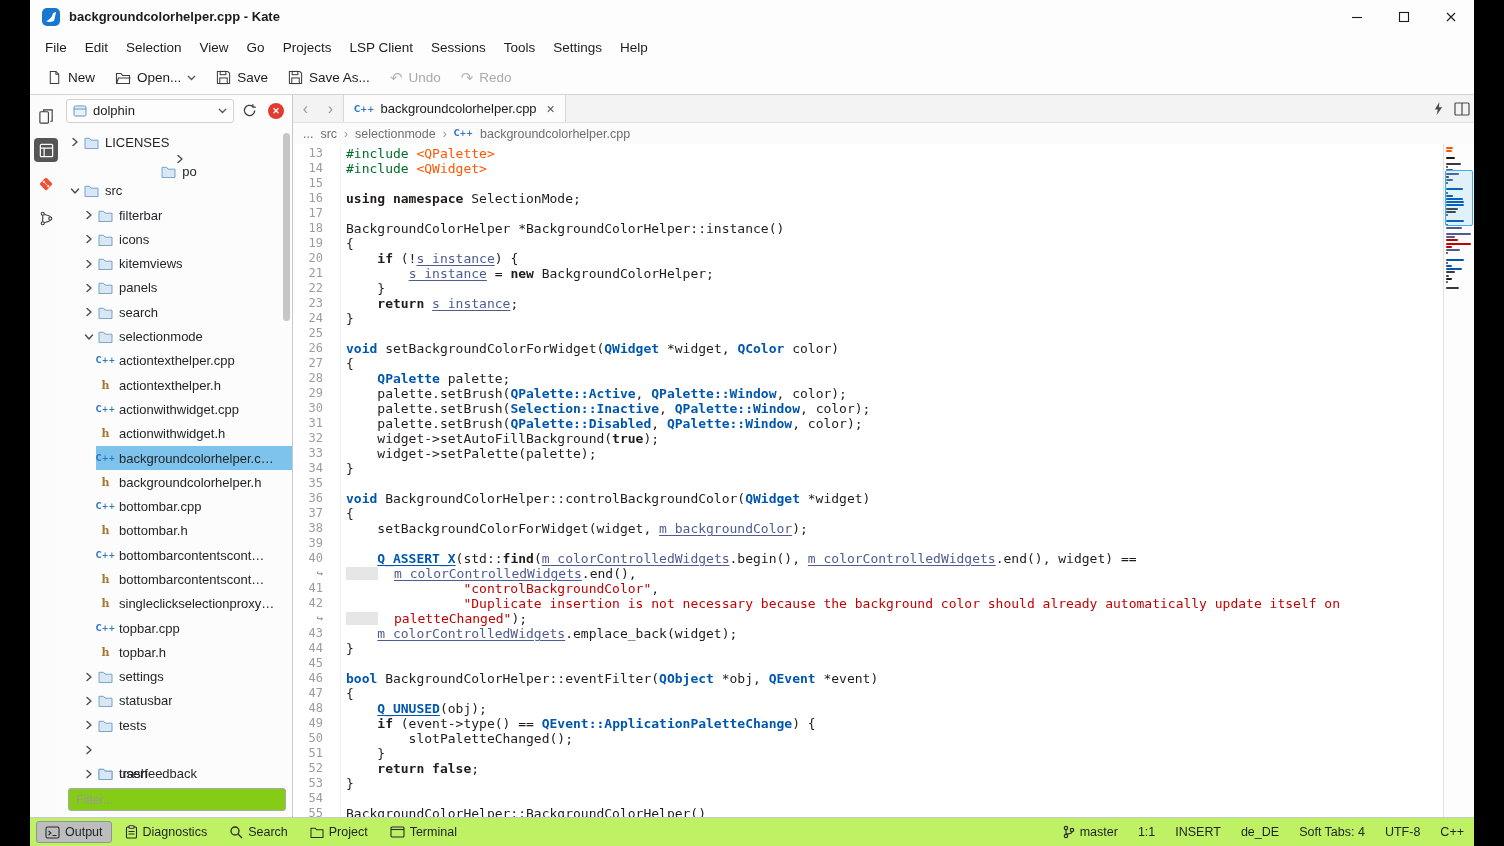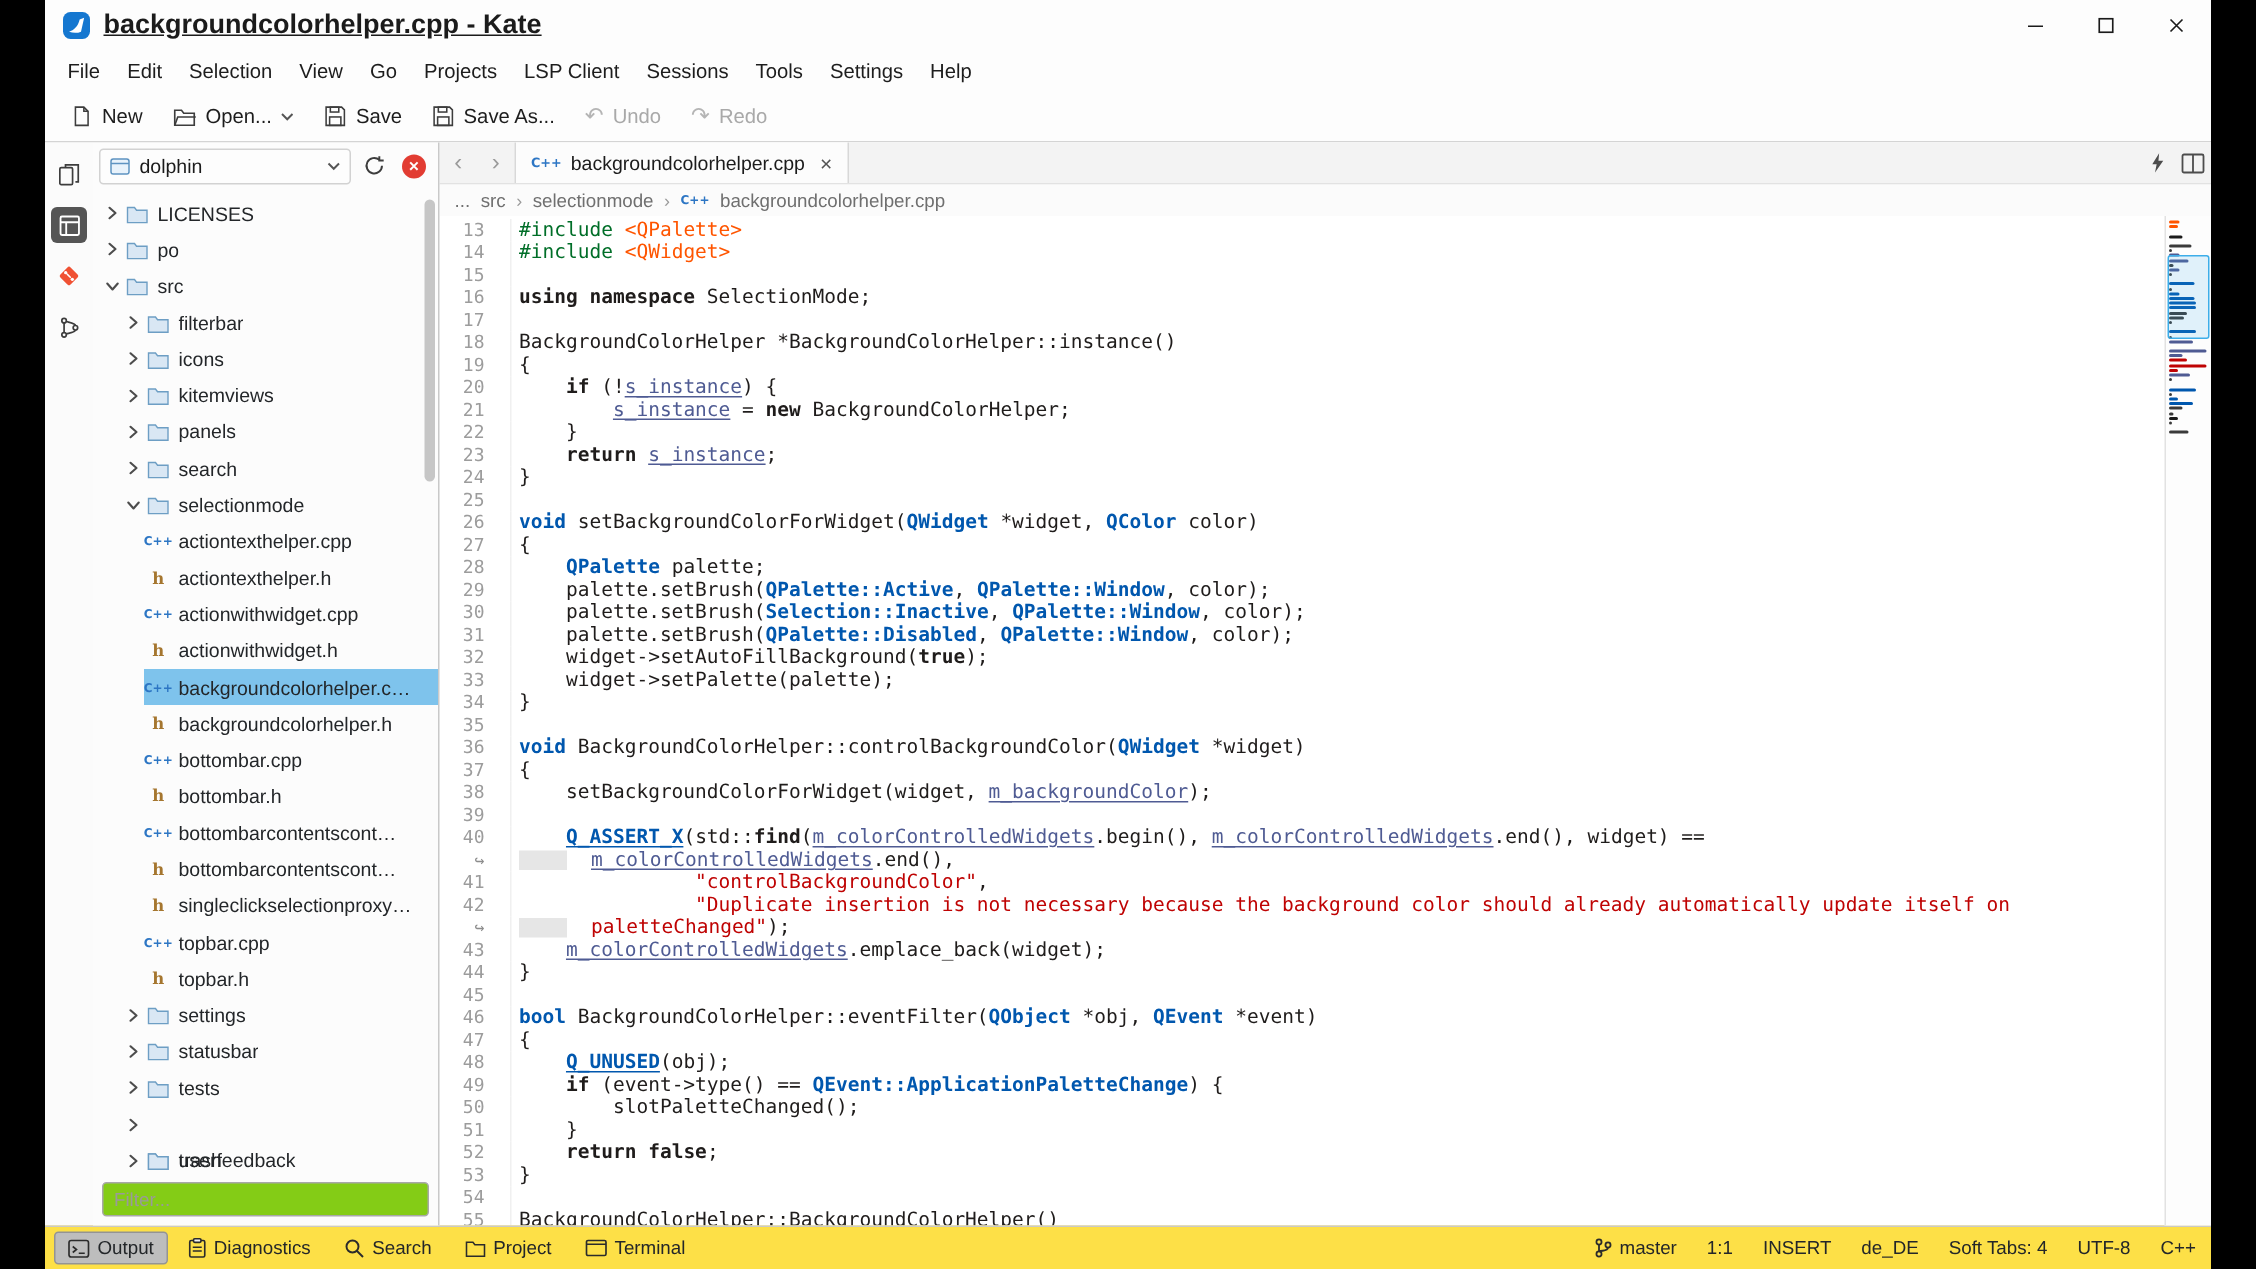--- a/index.html
+++ b/index.html
@@ -5,21 +5,21 @@
   html,body{margin:0;padding:0;background:#000;}
   *{box-sizing:border-box;}
   .screen{position:relative;width:1504px;height:846px;background:#000;overflow:hidden;
           font-family:"Liberation Sans",sans-serif;color:#1b1b1b;}
   .window{position:absolute;left:30px;top:0;width:1444px;height:846px;background:#fcfcfc;
           display:flex;flex-direction:column;}
 
   
   .titlebar{height:33px;flex:none;display:flex;align-items:center;background:#fdfdfd;}
   .kate-icon{margin-left:12px;width:18px;height:18px;display:inline-flex;}
-  .win-title{margin-left:9px;font-size:18px;font-weight:600;color:#1b1b1b;text-decoration:underline;}
+  .win-title{margin-left:9px;font-size:13px;font-weight:600;color:#1b1b1b;}
   .win-controls{margin-left:auto;display:flex;height:100%;}
   .win-btn{width:47px;height:100%;display:flex;align-items:center;justify-content:center;cursor:default;}
 
   
   .menubar{height:28px;flex:none;display:flex;align-items:center;padding-left:6px;background:#fdfdfd;}
   .menu-item{padding:3px 9px;font-size:13.5px;color:#1d1d1d;border-radius:3px;}
 
   
   .toolbar{height:34px;flex:none;display:flex;align-items:center;padding-left:8px;background:#fdfdfd;
            border-bottom:1px solid #d4d4d4;gap:2px;}
@@ -97,21 +97,21 @@
   .tk-mem{color:#4f5b93;text-decoration:underline;text-underline-offset:2px;}
   .tk-mac{color:#0057ae;font-weight:bold;text-decoration:underline;text-underline-offset:2px;}
   .tk-fn{color:#1f1c1b;font-weight:bold;}
 
   .minimap{width:31px;flex:none;border-left:1px solid #e2e2e2;background:#fdfdfd;position:relative;padding:3px 2px;}
   .mini-bar{height:2px;margin-bottom:1.2px;border-radius:1px;}
   .viewport-box{position:absolute;left:1px;right:1px;top:26px;height:56px;border:1px solid #3daee9;
                 background:rgba(61,174,233,0.15);border-radius:2px;z-index:2;}
 
   
-  .statusbar{height:29px;flex:none;border-top:1px solid #c9c9c9;background:#fde047;display:flex;align-items:center;
+  .statusbar{height:29px;flex:none;border-top:1px solid #c9c9c9;background:#bef264;display:flex;align-items:center;
              padding:0 10px 0 6px;font-size:12.5px;color:#232629;}
   .sb-left{display:flex;align-items:center;gap:4px;}
   .sb-btn{display:flex;align-items:center;gap:5px;padding:3px 8px;border-radius:3px;border:1px solid transparent;}
   .sb-btn.active{background:#bdbdbd;border-color:#949494;}
   .sb-right{margin-left:auto;display:flex;align-items:center;gap:20px;}
   .sb-item{display:flex;align-items:center;gap:5px;white-space:nowrap;}
 </style>
 </head>
 <body>
 
@@ -287,21 +287,21 @@
               </span>
               <div class="row-content" style="display: flex;">
                 <span class="tree-icon">
                   <svg width="15" height="13" viewBox="0 0 16 14">
                     <path d="M1 2.5h5l1.5 2H15v9H1z" fill="#d9e7f4" stroke="#6d9ec4"></path>
                   </svg>
                 </span>
                 <span class="tree-label">LICENSES</span>
               </div>
             </div>
-            <div class="tree-row" style="padding-left: 6px;">
+            <div class="tree-row" style="padding-left: 6px; flex-direction: column;">
               <span class="expander">
                 <svg width="10" height="10" viewBox="0 0 10 10">
                   <path d="M3 1.5 7 5 3 8.5" fill="none" stroke="#4d4d4d" stroke-width="1.4" stroke-linecap="round" stroke-linejoin="round"></path>
                 </svg>
               </span>
               <div class="row-content" style="display: flex;">
                 <span class="tree-icon">
                   <svg width="15" height="13" viewBox="0 0 16 14">
                     <path d="M1 2.5h5l1.5 2H15v9H1z" fill="#d9e7f4" stroke="#6d9ec4"></path>
                   </svg>

